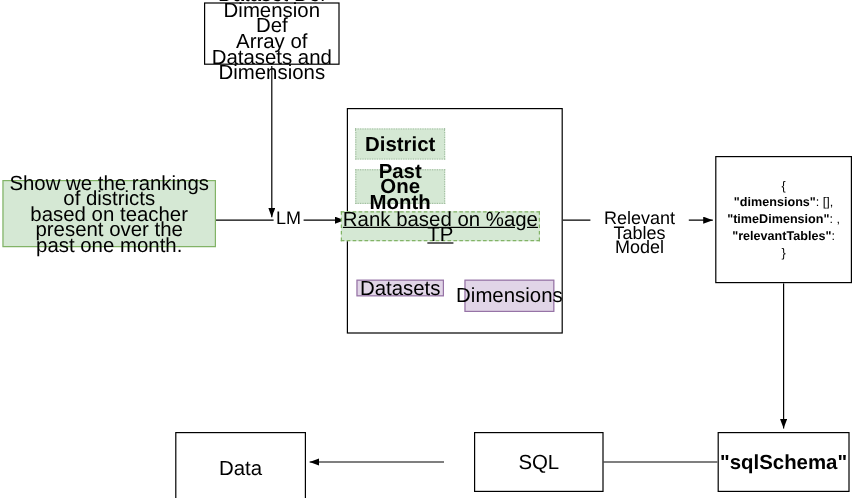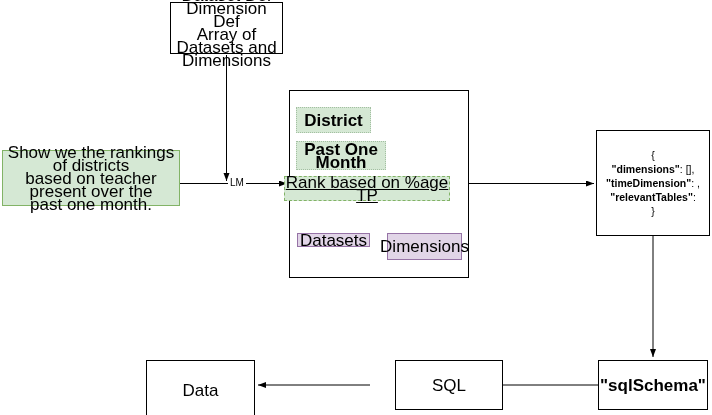--- a/index.html
+++ b/index.html
@@ -61,21 +61,21 @@
   }
   .box.container-box {
     background: #ffffff;
     border: 1px solid #000;
     z-index: 1;
   }
   .edge-label {
     position: absolute;
     z-index: 3;
     background: #ffffff;
-    font-size: 10px;
+    font-size: 15px;
     line-height: 12px;
     text-align: center;
     white-space: pre-line;
     padding: 0 2px;
   }
   .json-box {
     position: absolute;
     left: 596px; top: 130px;
     width: 114px; height: 106px;
     border: 1px solid #000;
@@ -120,29 +120,31 @@
 based on teacher present over the
 past one month.</div>
 
   <div class="edge-label" style="left:228px; top:177px;">LM</div>
 
   <div class="box container-box" style="left:289px; top:90px; width:180px; height:188px;"></div>
 
   <div class="box green-dotted" style="left:296px; top:107px; width:75px; height:26px;">District</div>
 
 
-  <div class="box green-dotted" style="left:296px; top:141px; width:90px; height:29px;">Past One
+  <div class="box green-dotted" style="left:296px; top:141px; width:75px; height:29px;">Past One
 Month</div>
 
   <div class="box green-dashed" style="left:284px; top:176px; width:166px; height:25px;text-decoration:underline;">Rank based on %age TP</div>
 
   <div class="box purple" style="left:297px; top:233px; width:73px; height:14px;">Datasets</div>
 
   <div class="box purple" style="left:387px; top:233px; width:75px; height:27px;">Dimensions</div>
 
+  <div class="edge-label" style="left:492px; top:177px; width:82px;">Relevant Tables
+Model</div>
 
   <div class="json-box">
     <div class="json-lines">
         <div>{</div>
         <div><span class="bold">"dimensions"</span>:  [],</div>
         <div><span class="bold">"timeDimension"</span>: ,</div>
         <div><span class="bold">"relevantTables"</span>:</div>
         <div>}</div>
       </div>
   </div>

